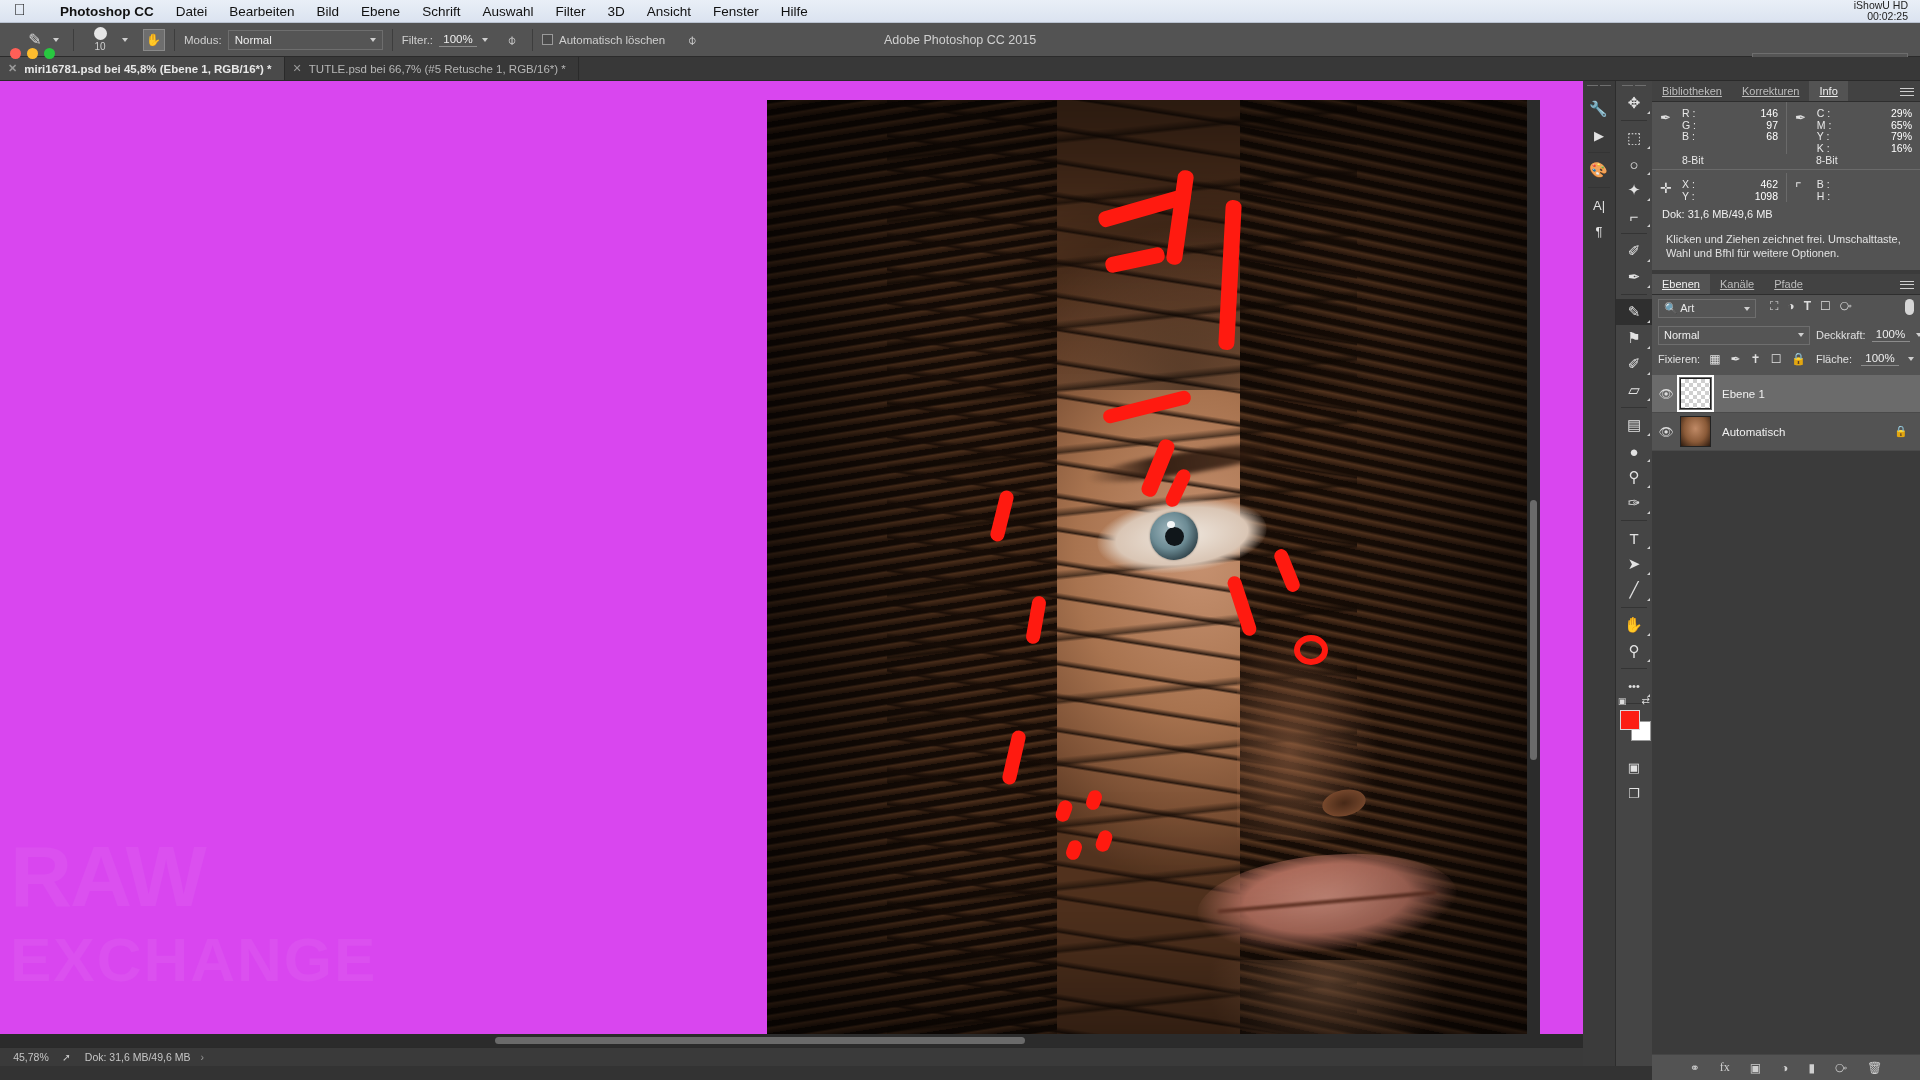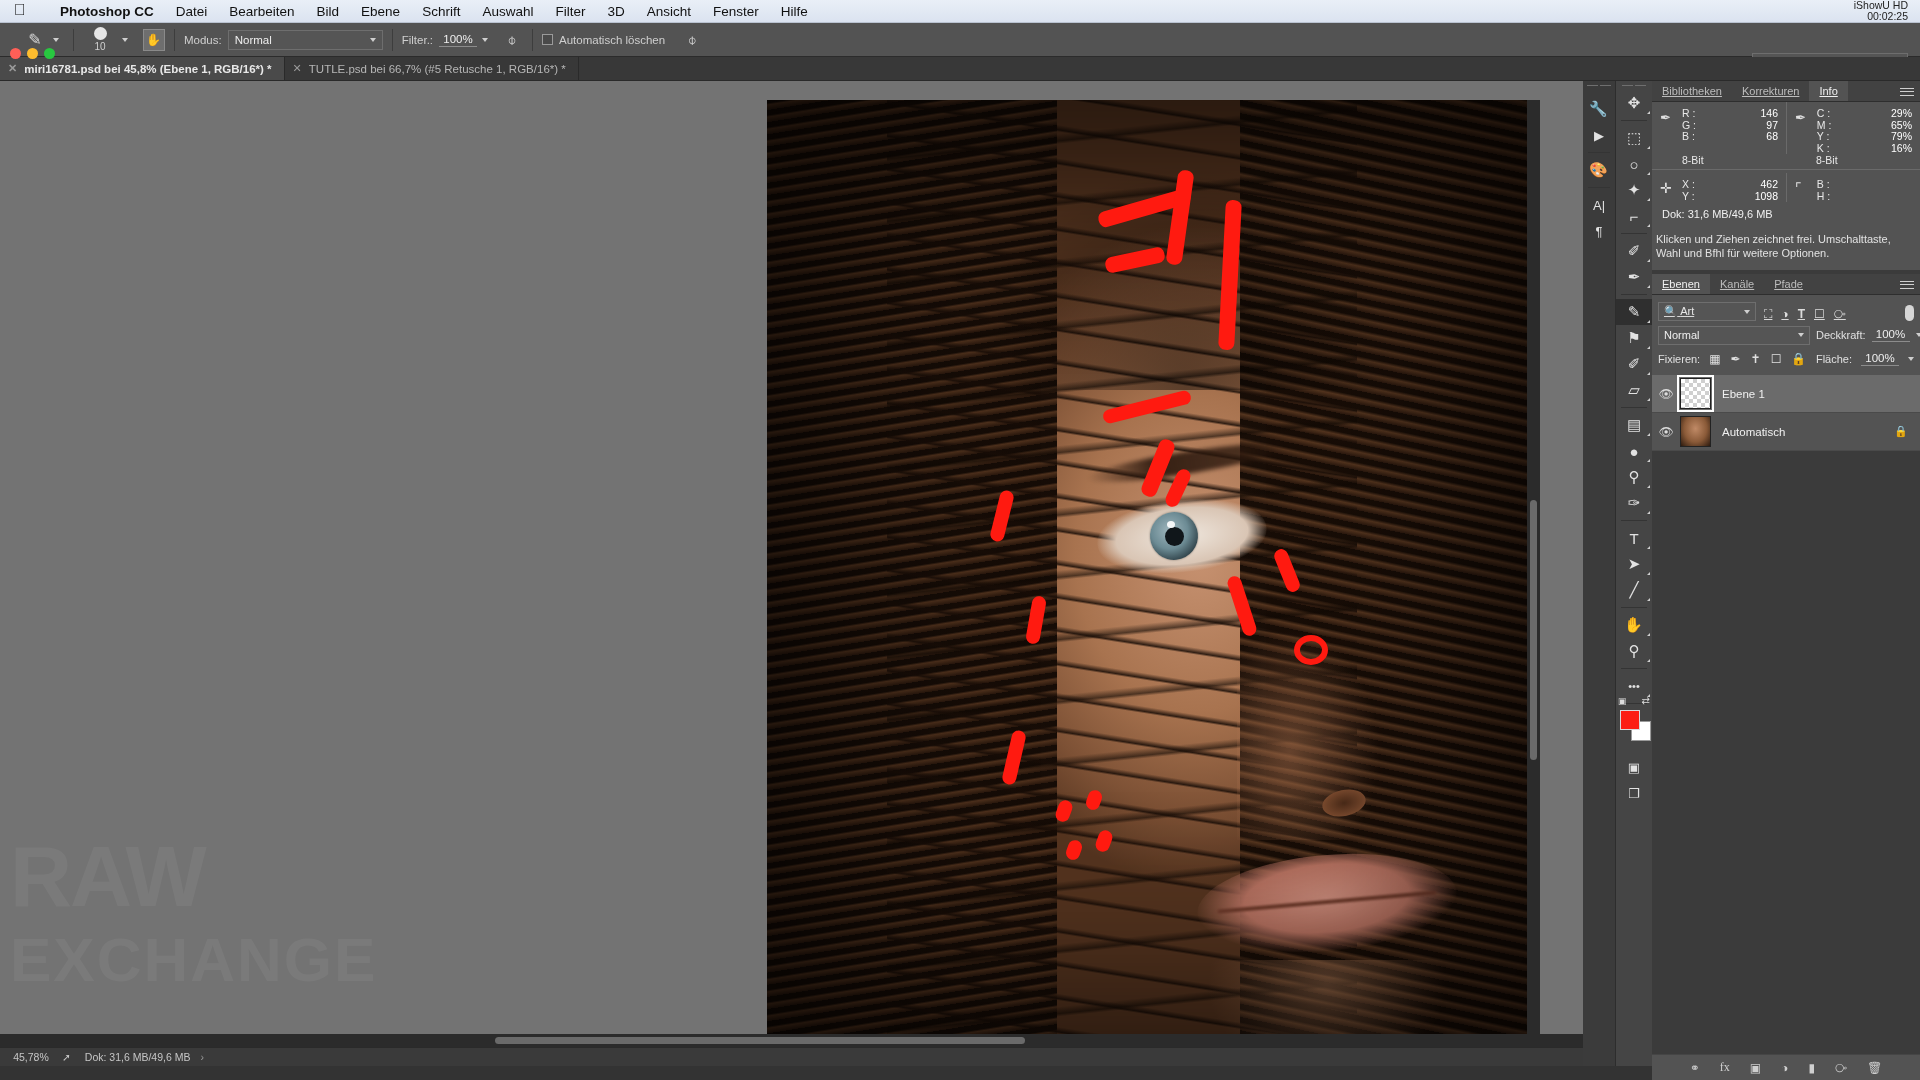--- a/index.html
+++ b/index.html
@@ -69,21 +69,21 @@
   .doctab {
     display:flex; align-items:center; padding:0 12px 0 8px; font-size:11.5px;
     color:#b6b6b6; border-right:1px solid #2a2a2a; white-space:nowrap;
   }
   .doctab.active { background:#4a4a4a; color:#e8e8e8; font-weight:bold; }
   .doctab .x { font-size:11px; color:#9a9a9a; margin-right:7px; }
 
   
   .stage {
     position:absolute; left:0; top:81px; width:1583px; height:985px;
-    background:#737373; overflow:hidden;
+    background:#d946ef; overflow:hidden;
   }
   .canvaswrap {
     position:absolute; left:767px; top:19px; width:773px; height:966px;
     overflow:hidden; background:#1b1510;
   }
   .photo { position:absolute; inset:0; }
   
   .photo .skinbase{position:absolute;inset:0;
     background:
       radial-gradient(ellipse 260px 330px at 56% 47%, #c79271 0%, #a8734f 48%, #7d5135 78%, #55341f 100%),
@@ -198,26 +198,26 @@
   .infocell { width:50%; padding:6px 8px 0 8px; position:relative; display:flex; }
   .infocell.bl { border-left:1px solid #6a6a6a; }
   .ico-eyedrop { width:22px; font-size:13px; color:#e0e0e0; padding-top:2px;}
   .ico-cross { width:22px; font-size:14px; color:#e0e0e0; padding-top:1px;}
   .lbls { font-size:10.5px; line-height:11.5px; color:#e8e8e8; width:34px;}
   .vals { font-size:10.5px; line-height:11.5px; color:#ffffff; text-align:right; width:62px;}
   .bitline { font-size:10.5px; color:#e8e8e8; padding-left:30px; }
   .inforule { height:1px; background:#6a6a6a; margin:3px 0 0 0;}
   .dokline { font-size:11px; color:#f0f0f0; padding:6px 0 0 10px;}
   .hint {
-    background:#535353; font-size:11px; color:#e2e2e2; line-height:14px; padding:8px 10px 10px 4px;
+    background:#535353; font-size:11px; color:#e2e2e2; line-height:14px; padding:8px 10px 10px 14px;
   }
 
   .layersdock { margin-top:4px; background:#3b3b3b;}
   .layerctl { background:#535353; padding:4px 6px 0 6px;}
-  .lrow1 { display:flex; align-items:flex-end; height:22px; gap:2px;text-decoration:underline;}
+  .lrow1 { display:flex; align-items:flex-start; height:22px; gap:8px;}
   .filterbox { width:98px; height:19px; background:#555; border:1px solid #6e6e6e; display:flex; align-items:center; padding:0 5px; font-size:11px; color:#e7e7e7; justify-content:space-between;}
   .filtericons { display:flex; align-items:center; gap:9px; margin-left:6px; font-size:12px; color:#dcdcdc;}
   .togglepill { width:9px;height:16px;border-radius:5px;background:#d6d6d6; margin-left:auto;}
   .lrow2 { display:flex; align-items:center; height:22px; margin-top:3px; gap:6px;}
   .blendsel { flex:0 0 152px; height:19px; background:#555;border:1px solid #6e6e6e; display:flex;align-items:center;justify-content:space-between;padding:0 5px;font-size:11px;color:#eee;}
   .lrow3 { display:flex; align-items:center; height:22px; margin-top:2px; gap:9px; font-size:11px; color:#e0e0e0;}
   .fixicons{display:flex; align-items:center; gap:10px; font-size:12px;}
   .layerlist { background:#535353; }
   .layerrow { height:38px; display:flex; align-items:center; border-bottom:1px solid #4a4a4a; position:relative;}
   .layerrow.sel { background:#6b6b6b; }
@@ -260,20 +260,21 @@
     <span class="mi">3D</span>
     <span class="mi">Ansicht</span>
     <span class="mi">Fenster</span>
     <span class="mi">Hilfe</span>
     <span class="right">
       <div>iShowU HD</div>
       <div>00:02:25</div>
     </span>
   </div>
 
+  <div style="position:absolute;left:0;top:23px;width:1920px;height:34px;text-align:center;line-height:34px;font-size:12.5px;color:#d0d0d0;pointer-events:none;z-index:25;">Adobe Photoshop CC 2015</div>
 
   <div class="optbar">
     <div class="winbtns">
       <span class="wb-r"></span>
       <span class="wb-y"></span>
       <span class="wb-g"></span>
     </div>
     <div style="width:12px"></div>
     <div class="opt-group" style="margin-left:10px;">
       <span class="tool-icon-box" style="font-size:16px;">✎</span>

